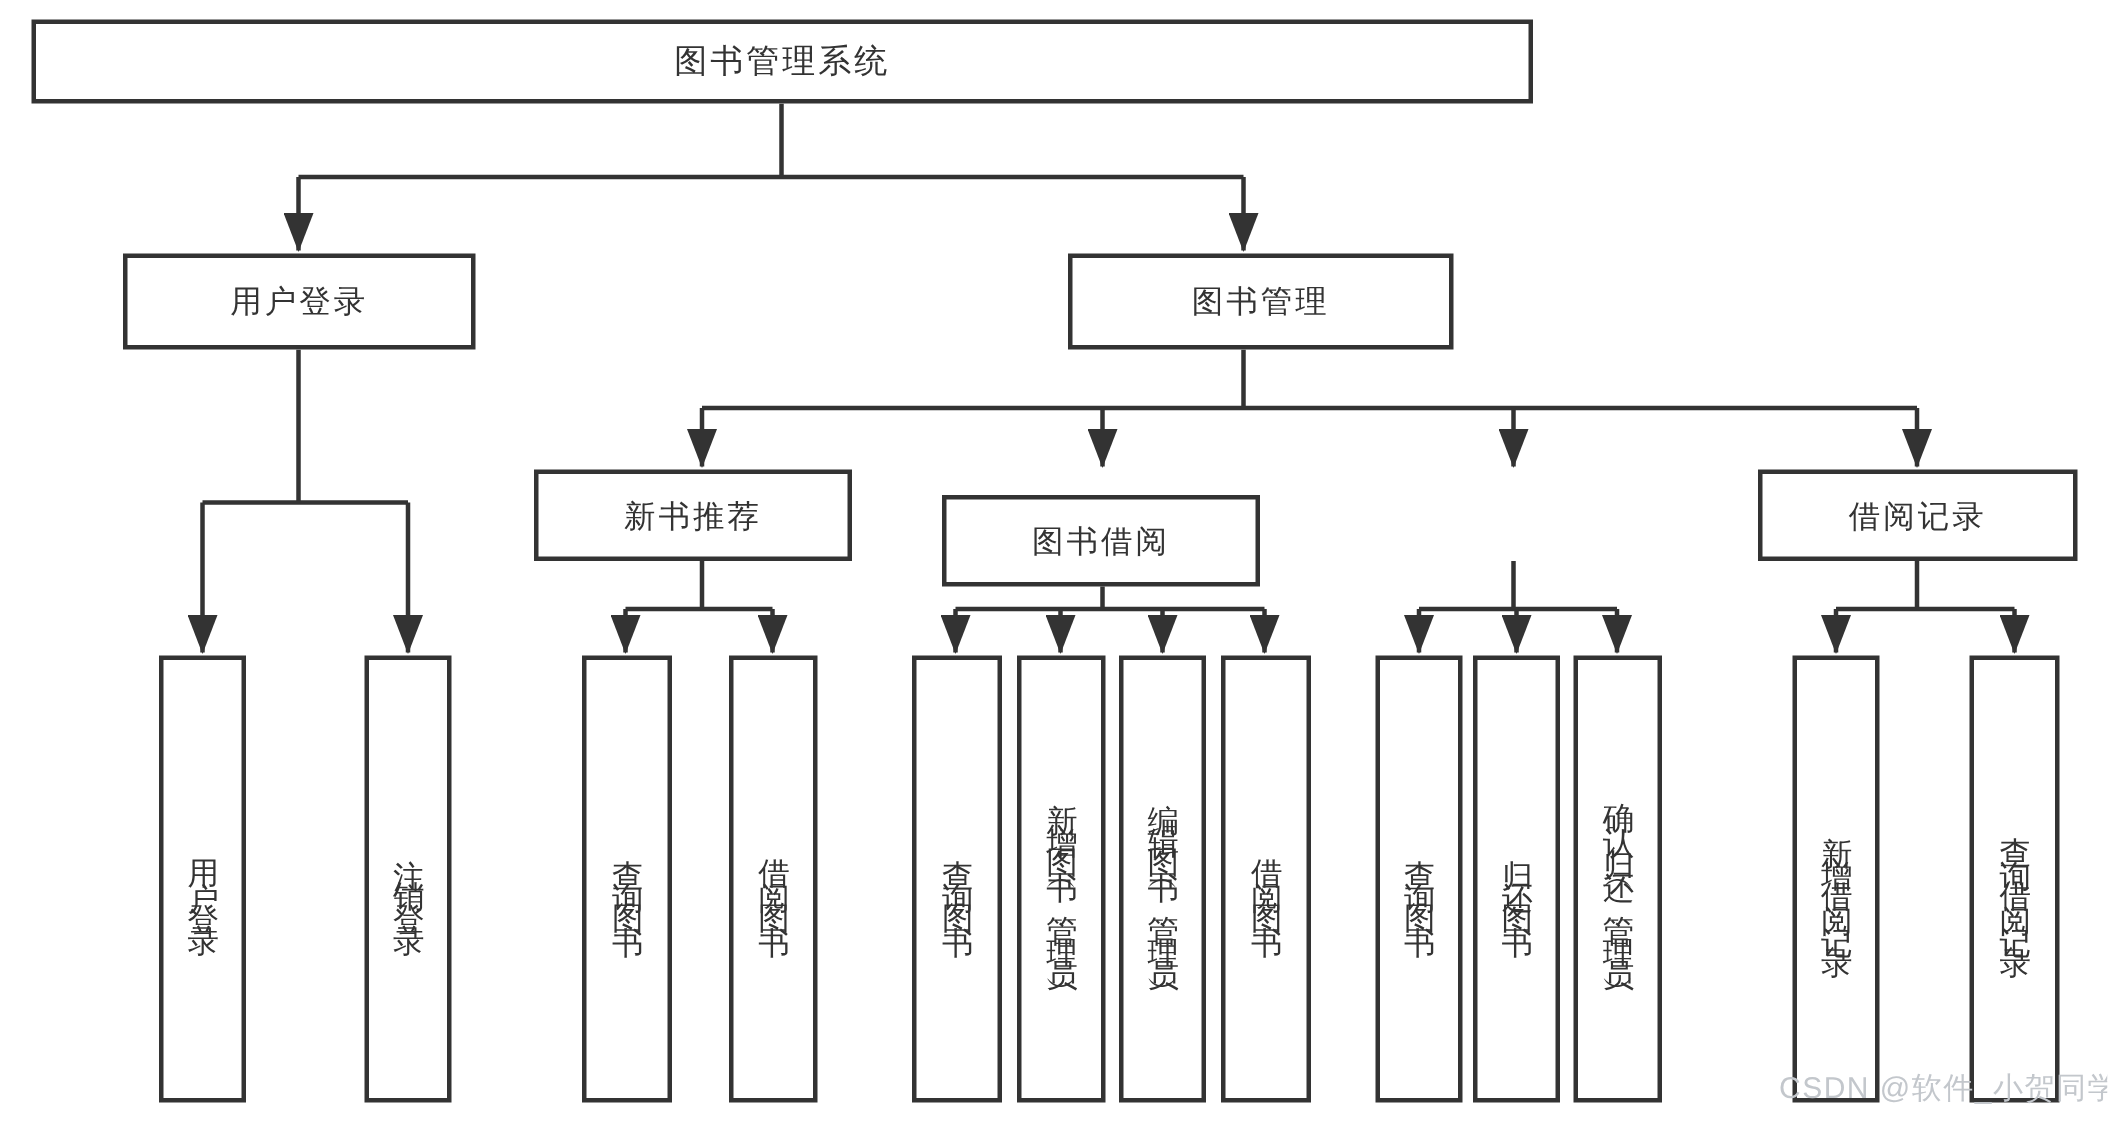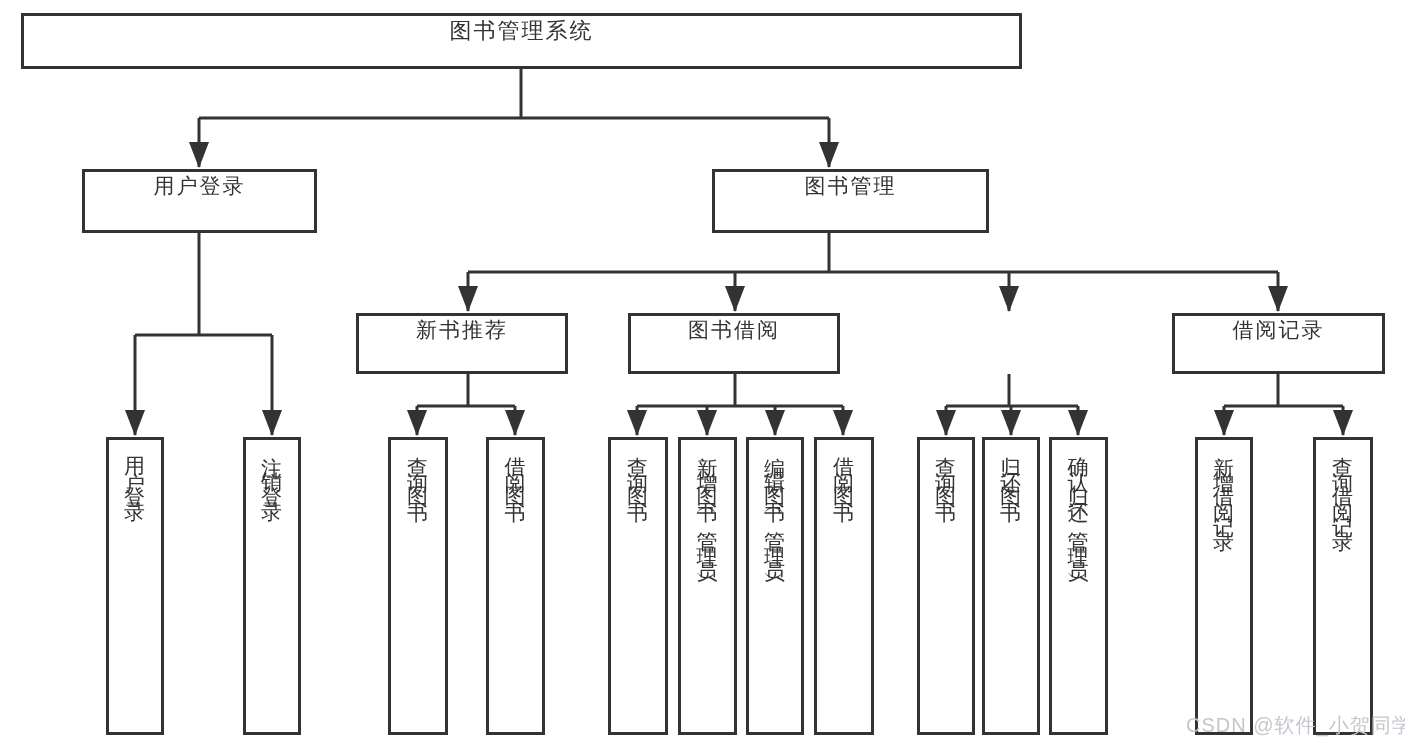--- a/index.html
+++ b/index.html
@@ -7,21 +7,21 @@
     position:relative;width:1405px;height:747px;overflow:hidden;
     background:var(--background,#ffffff);
     font-family:"Liberation Sans","DejaVu Sans",sans-serif;
     color:var(--text,#333333);
   }
   svg.wires{position:absolute;left:0;top:0;z-index:1;}
   .node{
     position:absolute;z-index:2;box-sizing:border-box;
     border:3px solid var(--box_border,#333333);
     background:#ffffff;
-    display:flex;align-items:flex-start;justify-content:center;
+    display:flex;align-items:center;justify-content:center;
     font-size:21px;letter-spacing:2px;
   }
   .node.root{font-size:22px;}
   .node .vtext{
     writing-mode:vertical-rl;text-orientation:mixed;
     letter-spacing:15px;line-height:1;white-space:nowrap;
   }
   .watermark{
     position:absolute;left:1186px;top:712px;z-index:3;
     font-size:20px;letter-spacing:1px;white-space:nowrap;
@@ -73,28 +73,28 @@
     </g>
   </svg>
 
   <div class="node root" style="left:21px;top:13px;width:1001px;height:56px">
     <span>图书管理系统</span>
   </div>
 
   <div class="node" style="left:82px;top:169px;width:235px;height:64px">
     <span>用户登录</span>
   </div>
-  <div class="node" style="left:712px;top:169px;width:277px;height:64px">
+  <div class="node" style="left:712px;top:169px;width:257px;height:64px">
     <span>图书管理</span>
   </div>
 
   <div class="node" style="left:356px;top:313px;width:212px;height:61px">
     <span>新书推荐</span>
   </div>
-  <div class="node" style="left:628px;top:313px;width:212px;height:61px">
+  <div class="node" style="left:628px;top:330px;width:212px;height:61px">
     <span>图书借阅</span>
   </div>
   <div class="node" style="left:1172px;top:313px;width:213px;height:61px">
     <span>借阅记录</span>
   </div>
 
   <div class="node" style="left:106px;top:437px;width:58px;height:298px">
     <span class="vtext">用户登录</span>
   </div>
   <div class="node" style="left:243px;top:437px;width:58px;height:298px">

